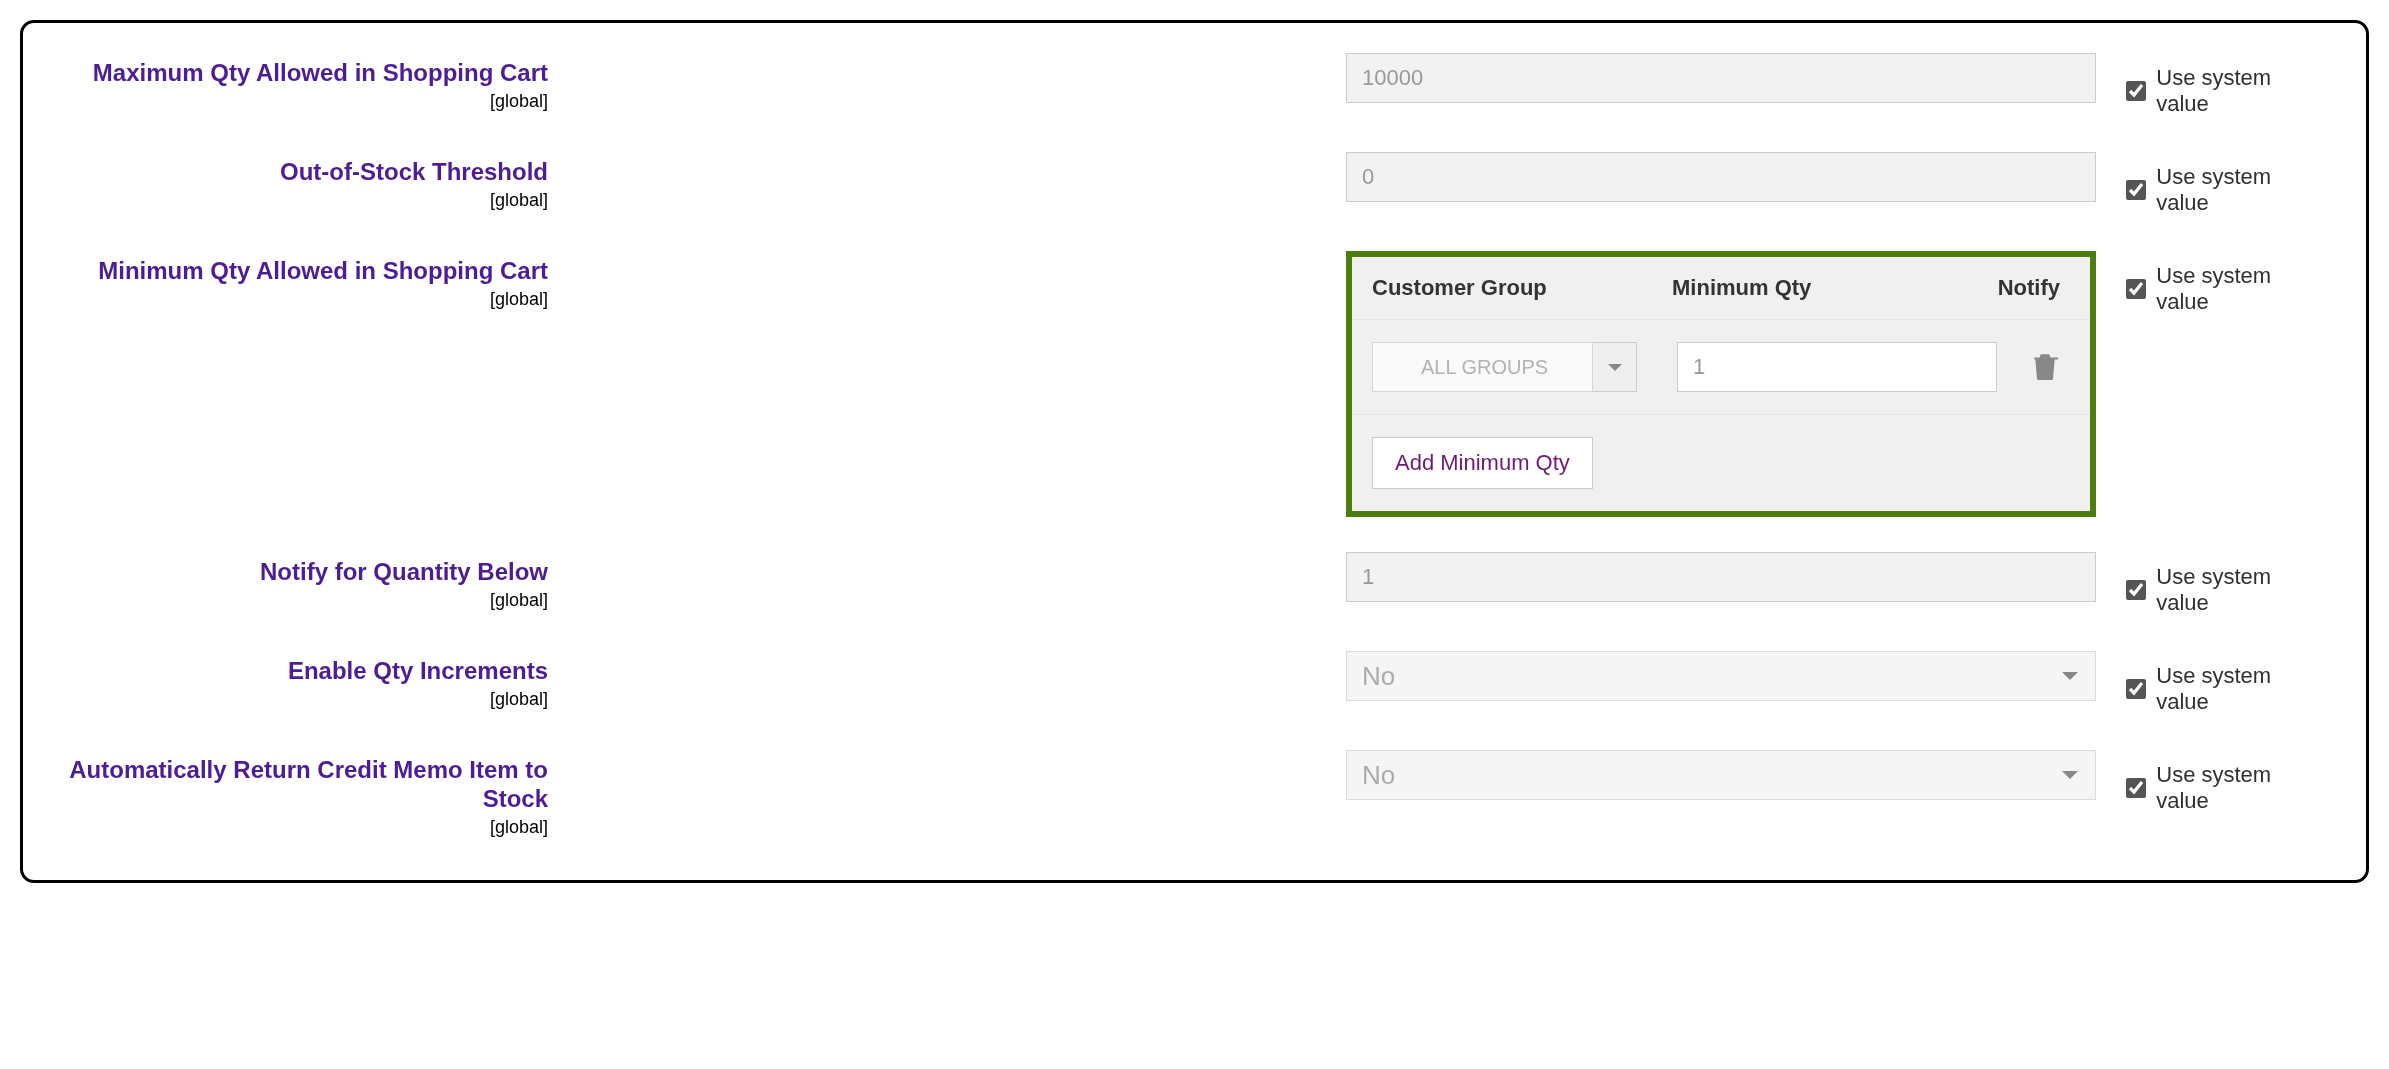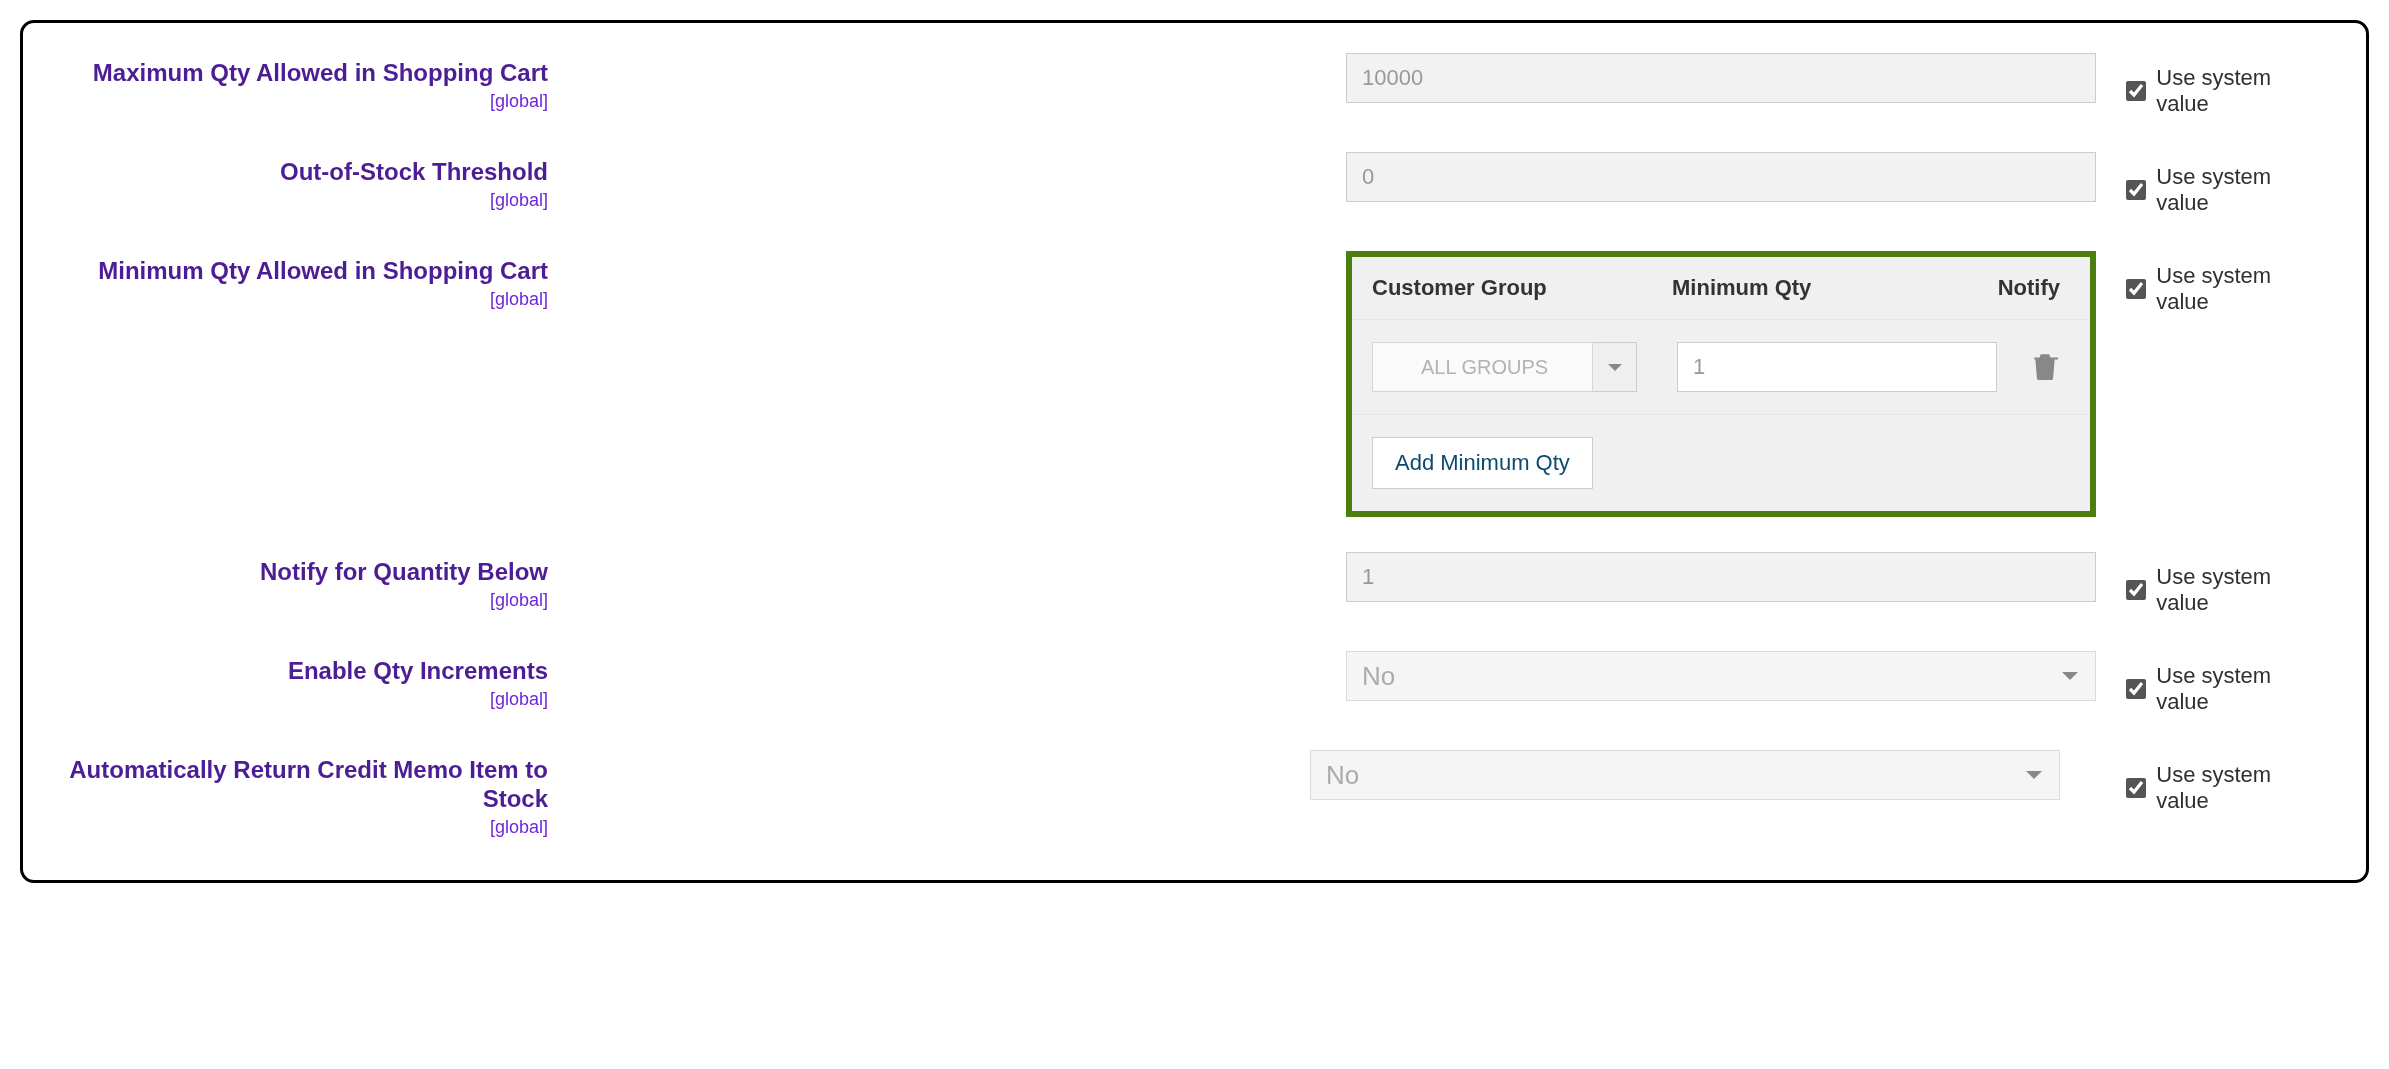--- a/index.html
+++ b/index.html
@@ -13,37 +13,37 @@
   .panel {
     border: 3px solid #000;
     border-radius: 14px;
     padding: 30px 50px 30px 30px;
   }
   .field-row {
     display: flex;
     align-items: flex-start;
     margin-bottom: 35px;
   }
-  .field-row:last-child { margin-bottom: 12px; gap: 36px; }
+  .field-row:last-child { margin-bottom: 12px; }
   .label-col {
     width: 520px;
     flex: 0 0 520px;
     text-align: right;
     padding-right: 25px;
     padding-top: 6px;
   }
   .label-text {
     font-weight: 600;
     font-size: 24px;
     color: #4c1d95;
     line-height: 1.2;
   }
   .scope {
     font-size: 18px;
-    color: #6d28d9;
+    color: #000000;
     display: block;
     margin-top: 3px;
   }
   .control-col {
     flex: 1;
     display: flex;
     align-items: flex-start;
     justify-content: flex-end;
   }
   .input-text {
@@ -184,21 +184,21 @@
     padding: 22px 20px;
   }
   .add-btn {
     border:1px solid #ccc;
     background:#fff;
     color:#999;
     font-size:22px;
     padding: 12px 22px;
     cursor:pointer;
   }
-  .add-btn:disabled { color:#0c4a6e;}
+  .add-btn:disabled { color:#701a75;}
 </style>
 </head>
 <body>
 
 <div class="panel">
 
   <div class="field-row">
     <div class="label-col">
       <span class="label-text">Maximum Qty Allowed in Shopping Cart</span>
       <span class="scope">[global]</span>

